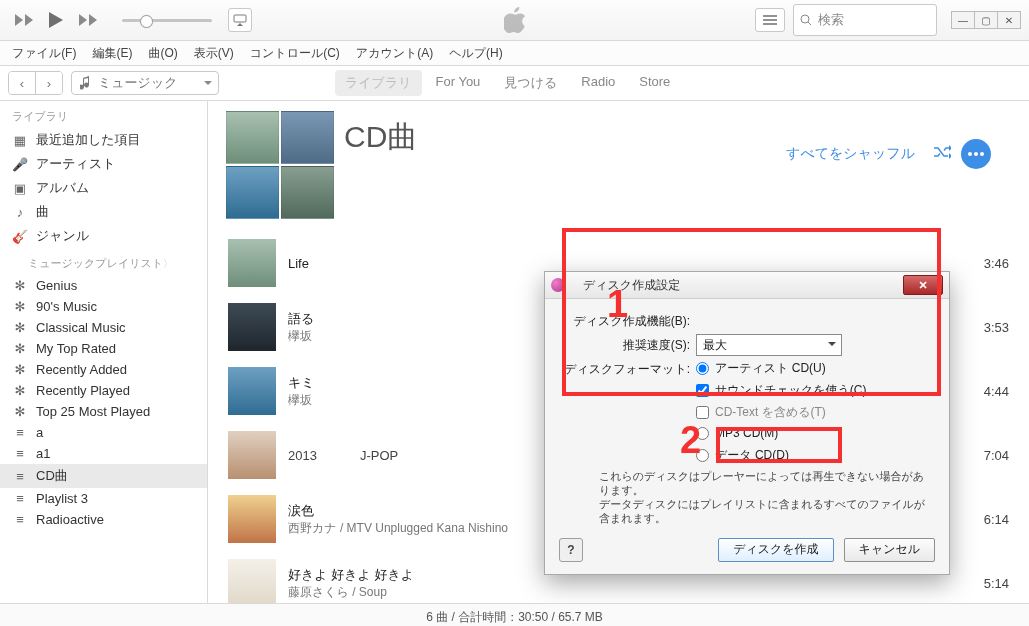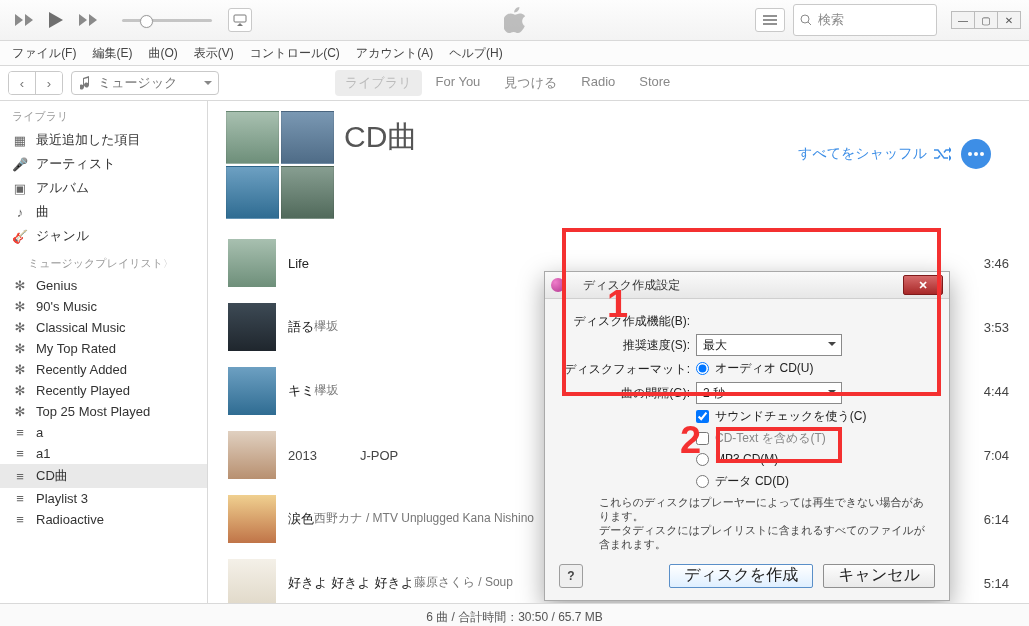--- a/index.html
+++ b/index.html
@@ -67,33 +67,33 @@
   .main{flex:1;position:relative;overflow:hidden}
   .playlist-header{display:flex;align-items:flex-start;gap:10px;padding:10px 18px 0;}
   .cover-grid{width:108px;height:108px;display:grid;grid-template-columns:1fr 1fr;grid-template-rows:1fr 1fr;gap:2px}
   .cover-grid div{background:#7ea08a;border:1px solid #0001}
   .cover-grid div:nth-child(1){background:linear-gradient(#a8c0b0,#6e8f7a)}
   .cover-grid div:nth-child(2){background:linear-gradient(#7a98b3,#4f6c87)}
   .cover-grid div:nth-child(3){background:linear-gradient(#6da0c2,#2f6c92)}
   .cover-grid div:nth-child(4){background:linear-gradient(#879e91,#516a5b)}
   .playlist-title{font-size:30px;font-weight:300;color:#555;margin-top:6px}
   .header-actions{margin-left:auto;display:flex;align-items:center;gap:10px;padding-right:20px;padding-top:28px}
-  .shuffle-link{color:var(--blue);font-size:14px;display:flex;align-items:center;gap:6px}
+  .shuffle-link{color:var(--blue);font-size:14px;display:flex;gap:18px}
   .dots-btn{width:30px;height:30px;border-radius:50%;background:var(--blue);color:#fff;display:flex;align-items:center;justify-content:center;font-weight:bold}
 
   .tracks{margin-top:12px;}
   .track{display:flex;align-items:center;padding:8px 20px;gap:12px}
   .track .art{width:48px;height:48px;background:#888;flex-shrink:0}
   .track .art.a1{background:linear-gradient(#a8c0b0,#6e8f7a)}
   .track .art.a2{background:linear-gradient(#3d4a55,#1f262d)}
   .track .art.a3{background:linear-gradient(#6da0c2,#2f6c92)}
   .track .art.a4{background:linear-gradient(#e0d0c0,#b89070)}
   .track .art.a5{background:linear-gradient(#f0d090,#c07448)}
   .track .art.a6{background:linear-gradient(#f4f0e8,#e0d8c8)}
-  .track .meta{flex:0 0 420px;display:flex;flex-direction:row;font-size:13px}
+  .track .meta{flex:0 0 420px;display:flex;flex-direction:column;font-size:13px}
   .track .title{color:#222}
   .track .subtitle{color:#777;font-size:12px}
   .track .year{width:60px;color:#444;text-align:left}
   .track .genre{width:120px;color:#444}
   .track .dur{margin-left:auto;width:50px;text-align:right;color:#444}
 
   
   .statusbar{height:26px;border-top:1px solid var(--border);background:#fafafa;display:flex;align-items:center;justify-content:center;font-size:12px;color:#555}
 
   
@@ -107,21 +107,21 @@
   .dlg-label{width:130px;text-align:right;margin-right:6px;white-space:nowrap}
   .dlg-right{flex:1}
   .select{border:1px solid #8a8a8a;background:#fff;height:20px;display:flex;align-items:center;padding:0 18px 0 6px;position:relative;min-width:120px}
   .select::after{content:"";position:absolute;right:5px;top:7px;border:4px solid transparent;border-top-color:#444}
   .radio, .check{display:inline-flex;align-items:center;gap:6px}
   .radio input, .check input{margin:0}
   .note{color:#444;font-size:11px;margin:4px 0 12px;text-align:left;line-height:1.3}
   .dlg-buttons{display:flex;align-items:center;gap:10px}
   .dlg-buttons .help{width:22px;height:22px;border:1px solid #9e9e9e;border-radius:3px;background:#efefef;display:flex;align-items:center;justify-content:center;font-weight:bold;color:#444}
   .dlg-buttons .spacer{flex:1}
-  .dlg-button{height:22px;border:1px solid #8f8f8f;background:linear-gradient(#fdfdfd,#e9e9e9);border-radius:2px;padding:0 14px;display:flex;align-items:center;font-size:16px}
+  .dlg-button{height:22px;border:1px solid #8f8f8f;background:linear-gradient(#fdfdfd,#e9e9e9);border-radius:2px;padding:0 14px;display:flex;align-items:center;font-size:12px}
   .dlg-button.primary{background:linear-gradient(#ffffff,#dfefff);border-color:#5a8fc8}
 
   
   .anno{position:absolute;border:4px solid var(--accent);pointer-events:none;z-index:60}
   .anno-label{position:absolute;color:var(--accent);font-weight:900;font-size:38px;font-family:Arial,sans-serif;z-index:70;pointer-events:none}
 </style>
 </head>
 <body>
 
 <div class="titlebar">
@@ -398,31 +398,23 @@
                   <span>最大</span>
                 </div>
               </div>
           </div>
 
           <div class="dlg-row">
             <div class="dlg-label">ディスクフォーマット:</div>
             <div class="dlg-right">
               <label class="radio">
                   <input type="radio" checked="" style="">
-                  <span>オーディオ CD(U)</span>
+                  <span>アーティスト CD(U)</span>
                 </label>
             </div>
-          </div>
-          <div class="dlg-row">
-            <div class="dlg-label">曲の間隔(G):</div>
-            <div class="dlg-right">
-                <div class="select" style="width:120px">
-                  <span>2 秒</span>
-                </div>
-              </div>
           </div>
           <div class="dlg-row">
               <div class="dlg-label"></div>
               <div class="dlg-right">
             <label class="check">
                   <input type="checkbox" checked="" style="">
                   <span>サウンドチェックを使う(C)</span>
                 </label>
           </div>
             </div>

